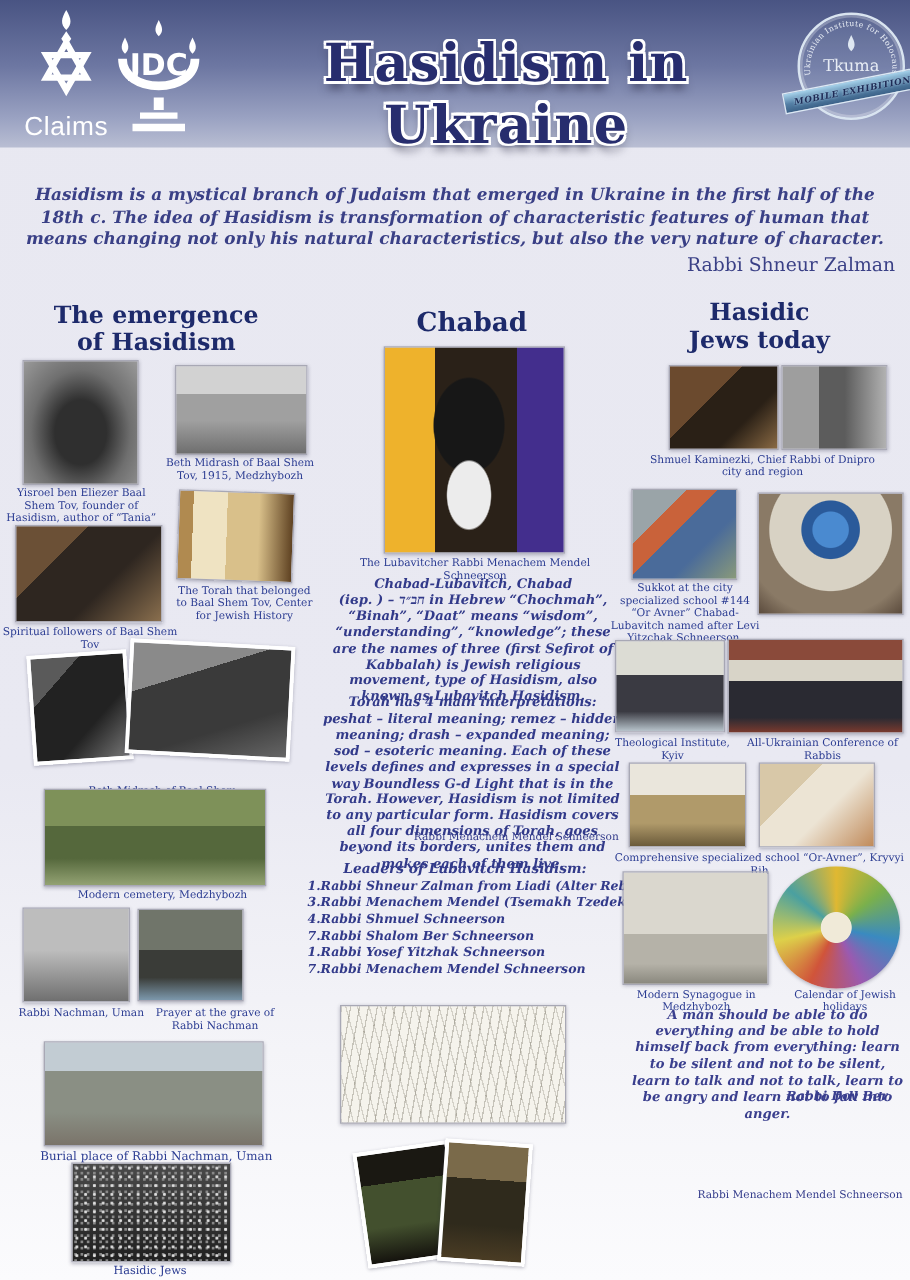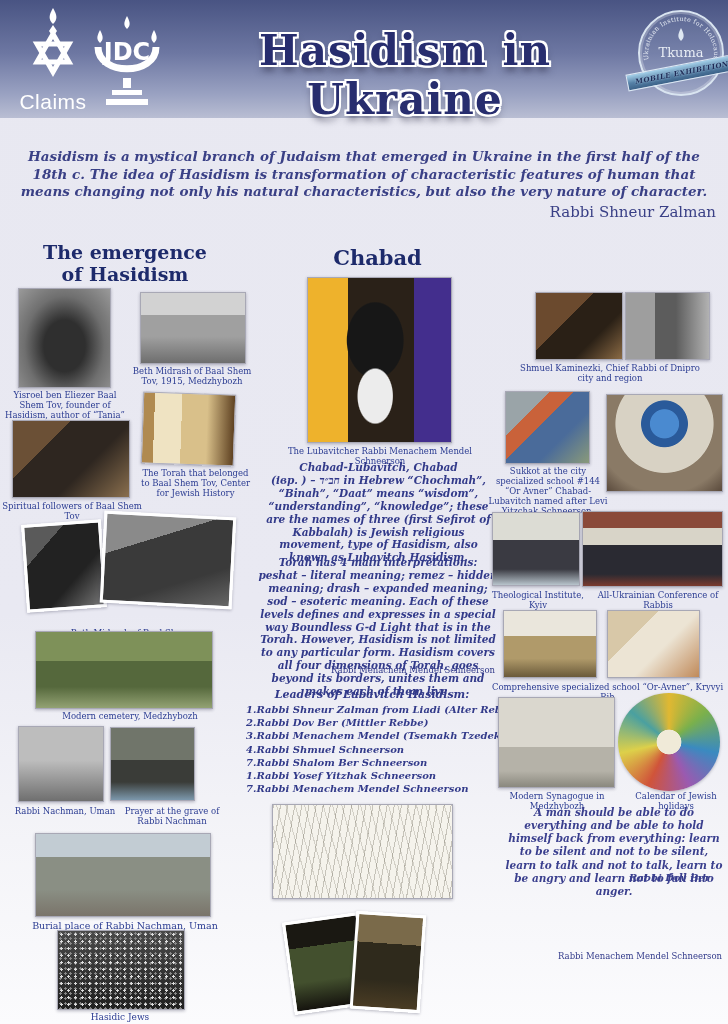--- a/index.html
+++ b/index.html
@@ -128,20 +128,21 @@
         <span>MOBILE EXHIBITION</span>
       </div>
     </div>
   </div>
 
   <div class="intro">Hasidism is a mystical branch of Judaism that emerged in Ukraine in the first half of the 18th c. The idea of Hasidism is transformation of characteristic features of human that means changing not only his natural characteristics, but also the very nature of character.</div>
   <div class="intro-attr">Rabbi Shneur Zalman</div>
 
   <div class="col-head" style="left:30px;top:242px;width:190px;">The emergence of Hasidism</div>
   <div class="col-head" style="left:300px;top:246px;width:155px;font-size:21px;">Chabad</div>
+  <div class="col-head" style="left:545px;top:240px;width:125px;">Hasidic Jews today</div>
 
   <div class="photo bw-portrait" style="left:18px;top:288px;width:93px;height:100px;"></div>
   <div class="photo bw-building" style="left:140px;top:292px;width:106px;height:72px;"></div>
   <div class="cap" style="left:132px;top:366px;width:120px;">Beth Midrash of Baal Shem Tov, 1915, Medzhybozh</div>
   <div class="cap" style="left:5px;top:390px;width:120px;">Yisroel ben Eliezer Baal Shem Tov, founder of Hasidism, author of “Tania”</div>
 
   <div class="photo color-study" style="left:12px;top:420px;width:118px;height:78px;"></div>
   <div class="photo sepia-torah" style="left:142px;top:393px;width:93px;height:72px;transform:rotate(2deg);"></div>
   <div class="cap" style="left:138px;top:468px;width:115px;">The Torah that belonged to Baal Shem Tov, Center for Jewish History</div>
   <div class="cap" style="left:2px;top:501px;width:140px;">Spiritual followers of Baal Shem Tov</div>
@@ -171,21 +172,20 @@
     <span>Chabad-Lubavitch, Chabad</span><br>
     <span>(івр. ) – חב״ד in Hebrew “Chochmah”, “Binah”, “Daat” means “wisdom”, “understanding”, “knowledge”; these are the names of three (first Sefirot of Kabbalah) is Jewish religious movement, type of Hasidism, also known as Lubavitch Hasidism.</span>
   </div>
 
   <div class="body-txt" style="left:258px;top:556px;width:240px;">Torah has 4 main interpretations: peshat – literal meaning; remez – hidden meaning; drash – expanded meaning; sod – esoteric meaning. Each of these levels defines and expresses in a special way Boundless G-d Light that is in the Torah. However, Hasidism is not limited to any particular form. Hasidism covers all four dimensions of Torah, goes beyond its borders, unites them and makes each of them live.</div>
   <div class="attr" style="left:320px;top:665px;width:175px;">Rabbi Menachem Mendel Schneerson</div>
 
   <div class="body-txt" style="left:262px;top:688px;width:220px;font-size:11px;">Leaders of Lubavitch Hasidism:</div>
   <div class="leaders">
     <div>1.Rabbi Shneur Zalman from Liadi (Alter Rebbe)</div>
-    <div>2.Rabbi Dov Ber (Mittler Rebbe)</div>
     <div>3.Rabbi Menachem Mendel (Tsemakh Tzedek) Schneerson</div>
     <div>4.Rabbi Shmuel Schneerson</div>
     <div>7.Rabbi Shalom Ber Schneerson</div>
     <div>1.Rabbi Yosef Yitzhak Schneerson</div>
     <div>7.Rabbi Menachem Mendel Schneerson</div>
   </div>
 
   <div class="photo sketch" style="left:272px;top:804px;width:181px;height:95px;"></div>
   <div class="cap" style="left:290px;top:922px;width:150px;">Hasidic Jews during prayer</div>
 

